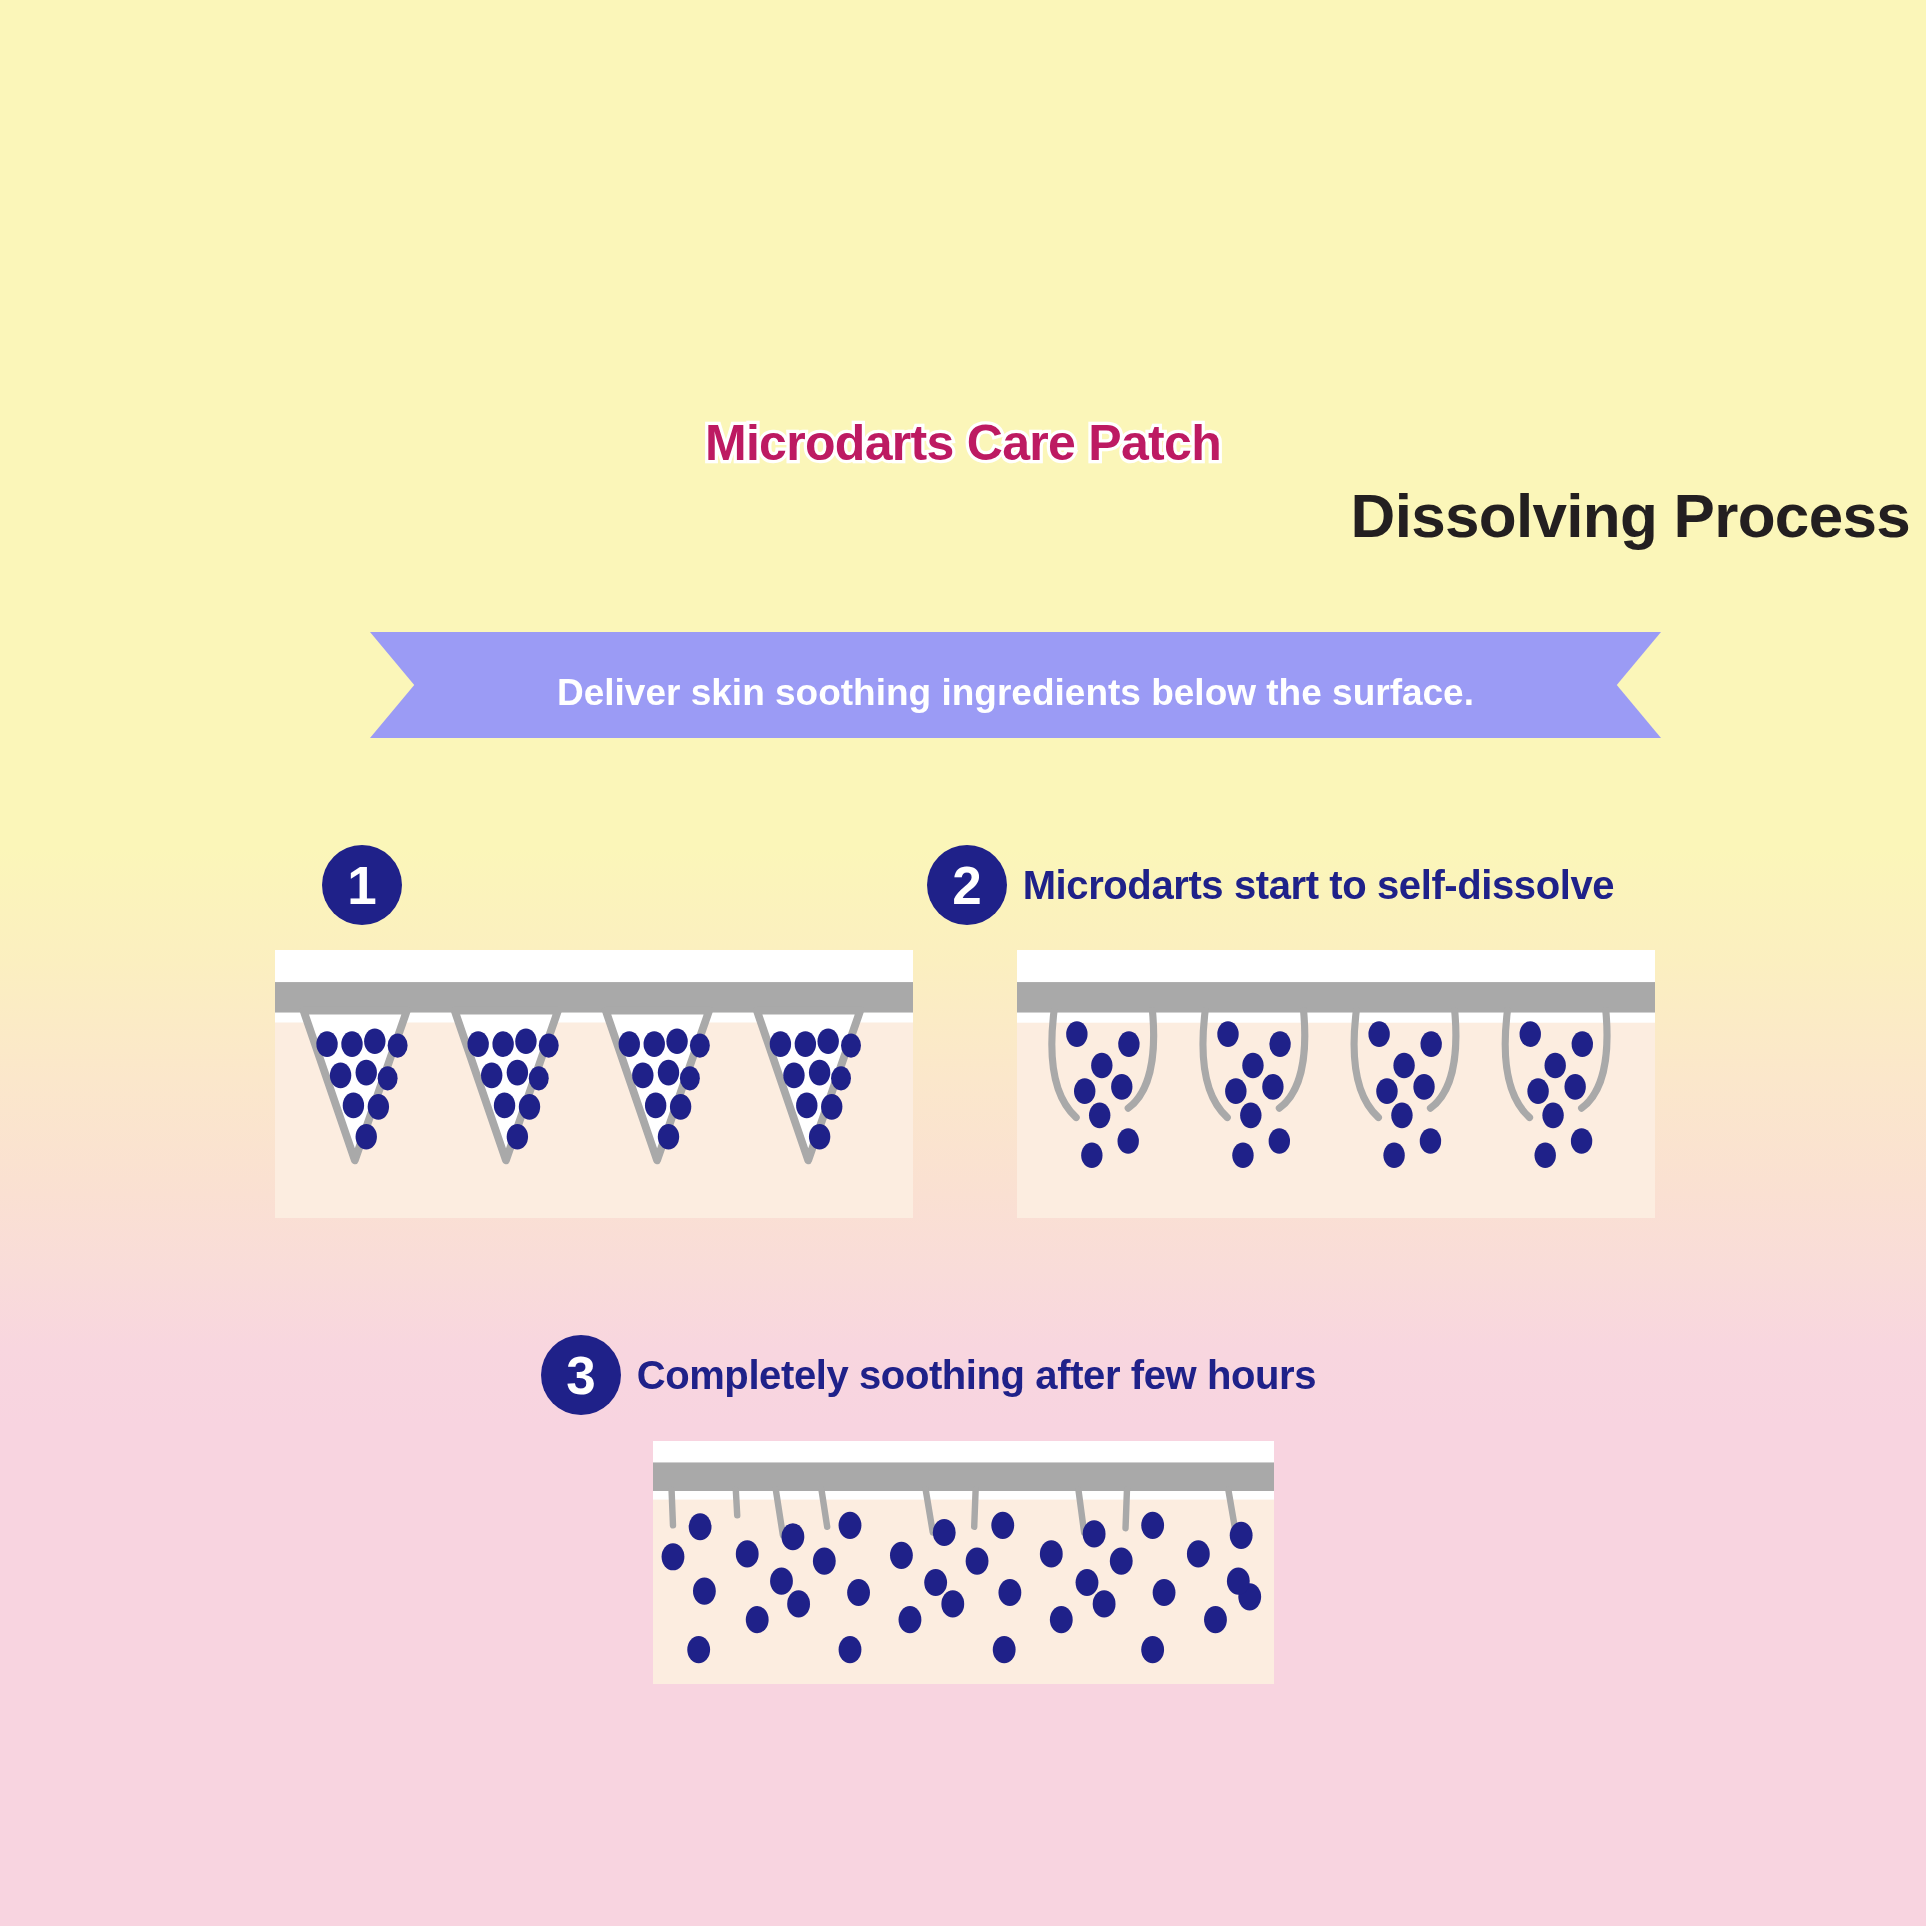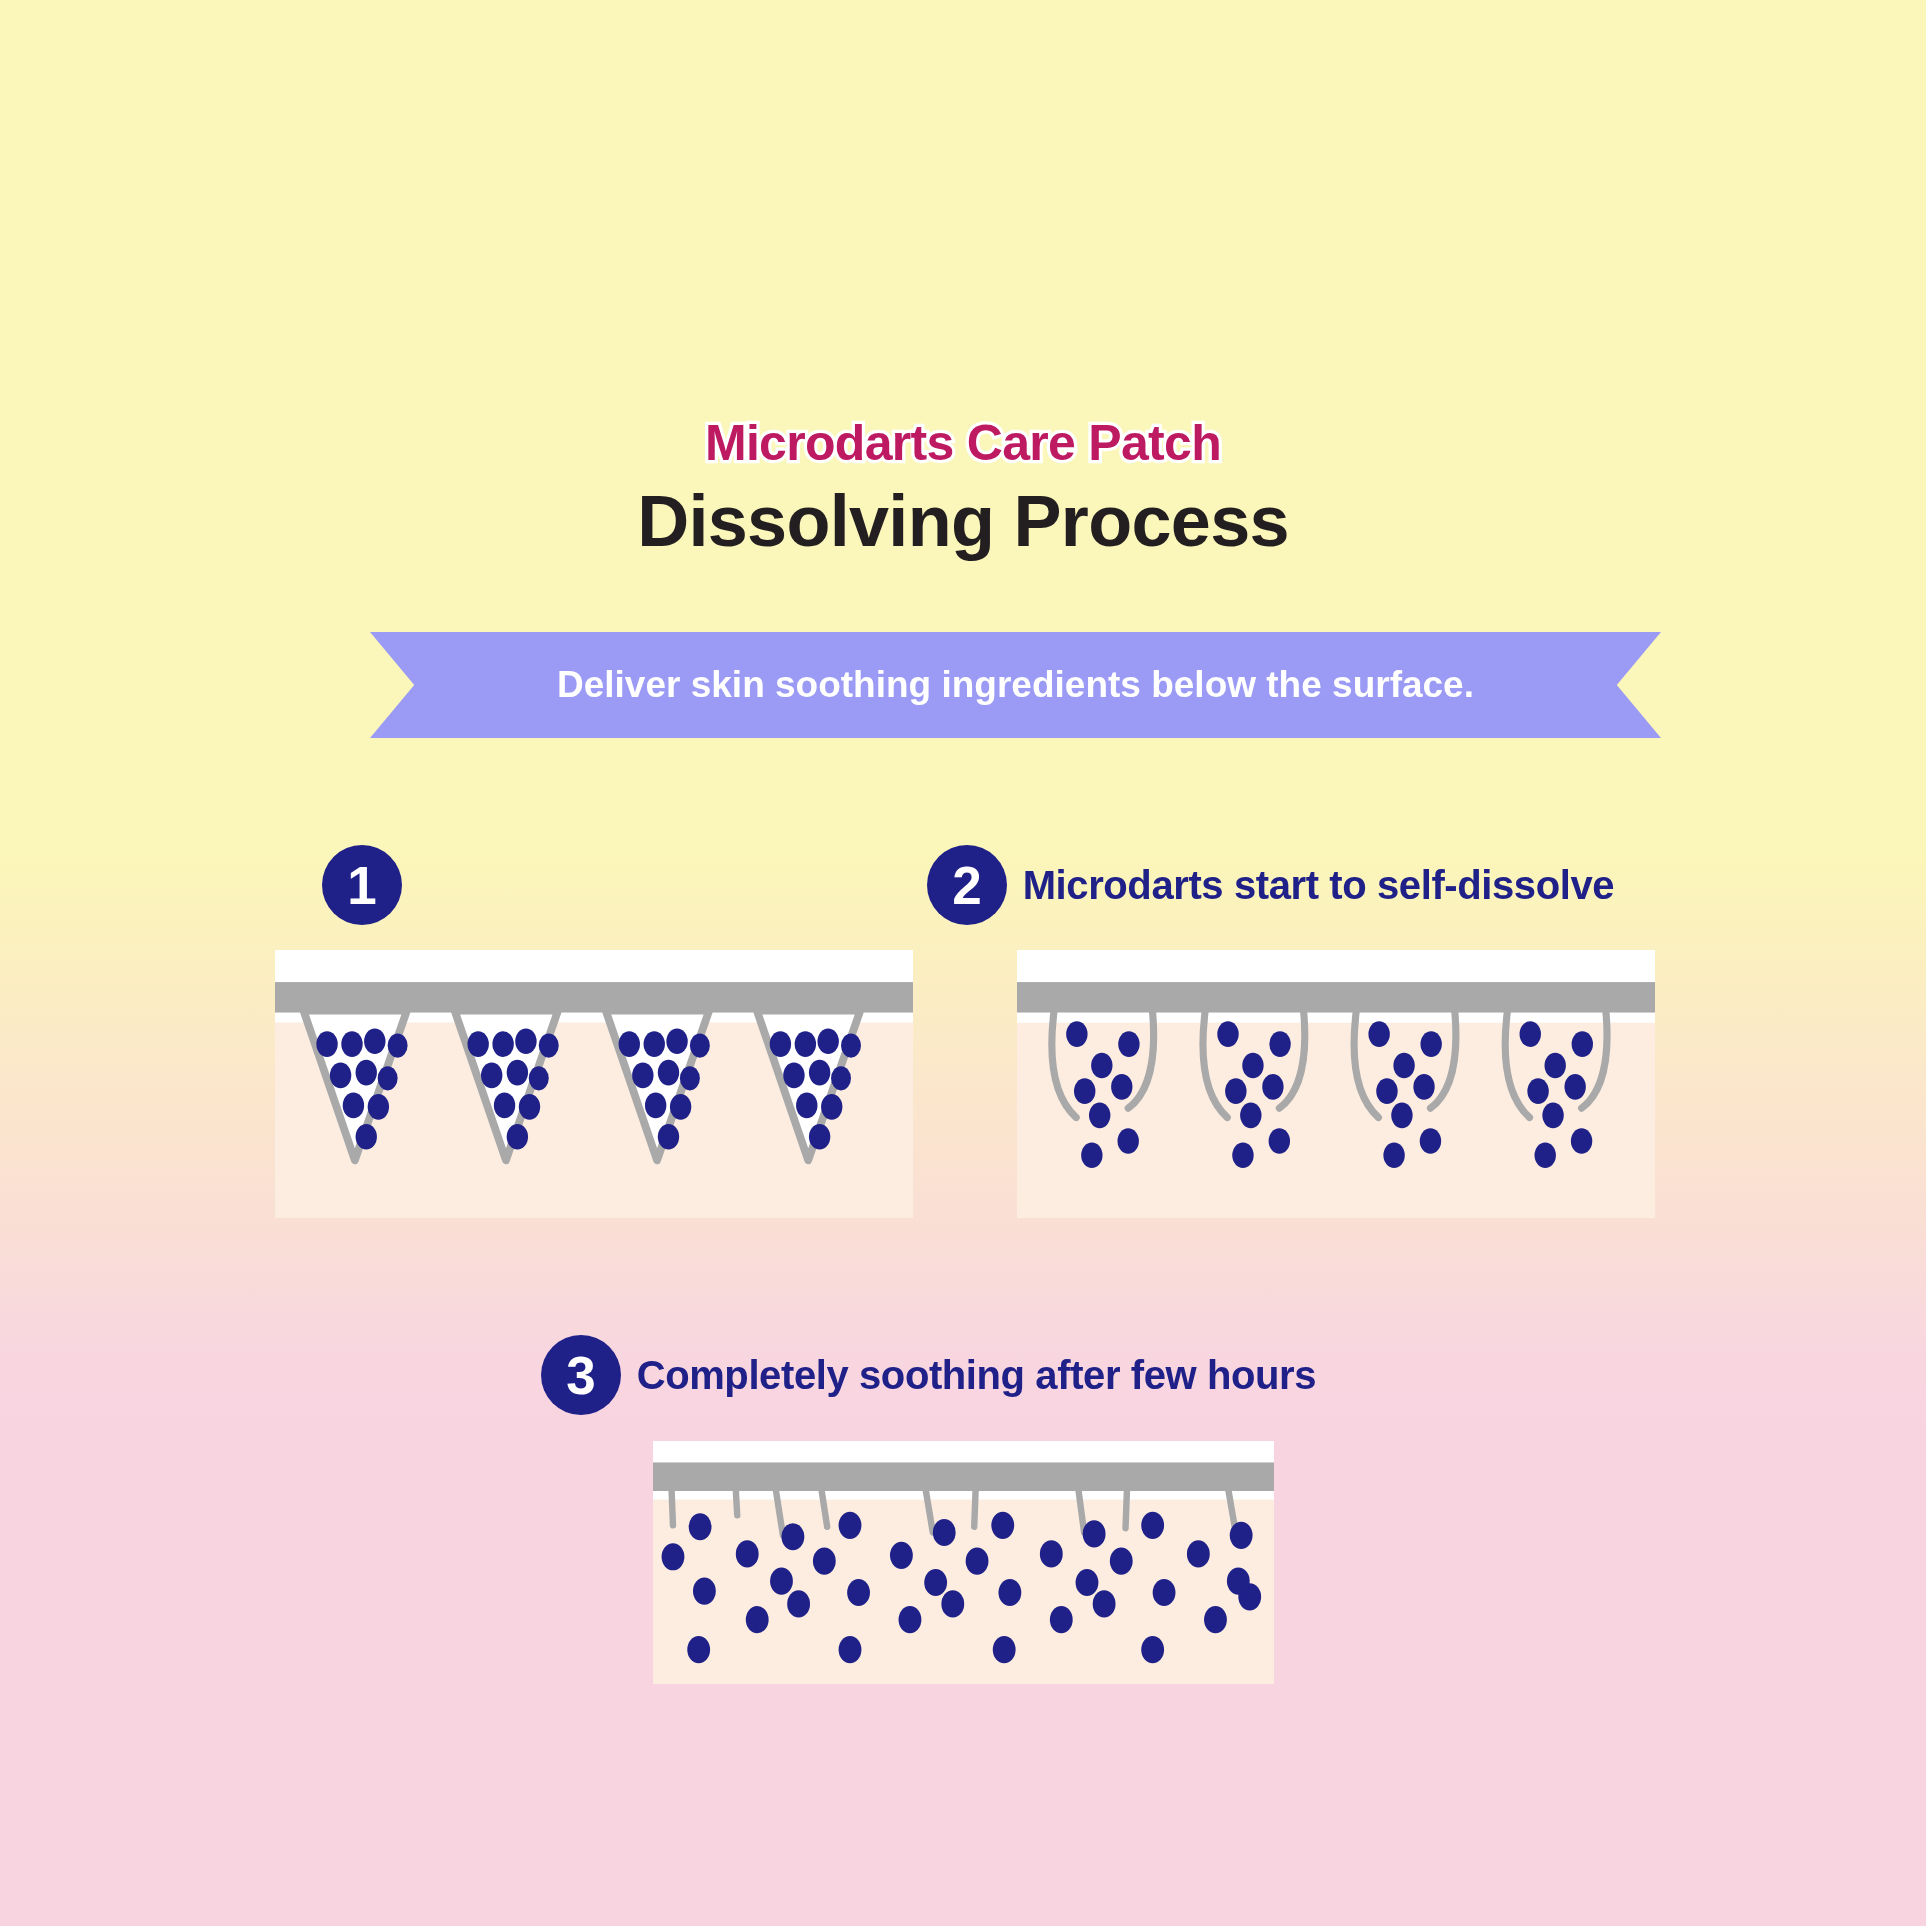--- a/index.html
+++ b/index.html
@@ -46,48 +46,49 @@
     font-size: 50px;
     font-weight: bold;
     letter-spacing: -0.7px;
     color: #BD1A62;
     -webkit-text-stroke: 6.4px #FFFFFF;
     paint-order: stroke fill;
     line-height: 1.18;
     margin: 0;
   }
   .title-line2 {
-    font-size: 72px;
+    font-size: 62px;
     font-weight: bold;
     letter-spacing: -0.7px;
     color: #231F20;
     line-height: 1.18;
-    margin: 10px;
+    margin: 16px;
     margin-top: 5.7px;
+    text-align: right;
   }
 
   
   .ribbon {
     position: absolute;
     left: 370px;
     top: 632px;
     width: 1291px;
     height: 106px;
   }
   .ribbon svg {
     position: absolute;
     left: 0;
     top: 0;
     width: 1291px;
     height: 106px;
   }
   .ribbon-text {
     position: absolute;
     left: 0;
-    top: 0;
+    top: 8px;
     width: 1291px;
     height: 106px;
     display: flex;
     align-items: center;
     justify-content: center;
     color: #FFFFFF;
     font-size: 37px;
     font-weight: bold;
     letter-spacing: 0px;
   }

